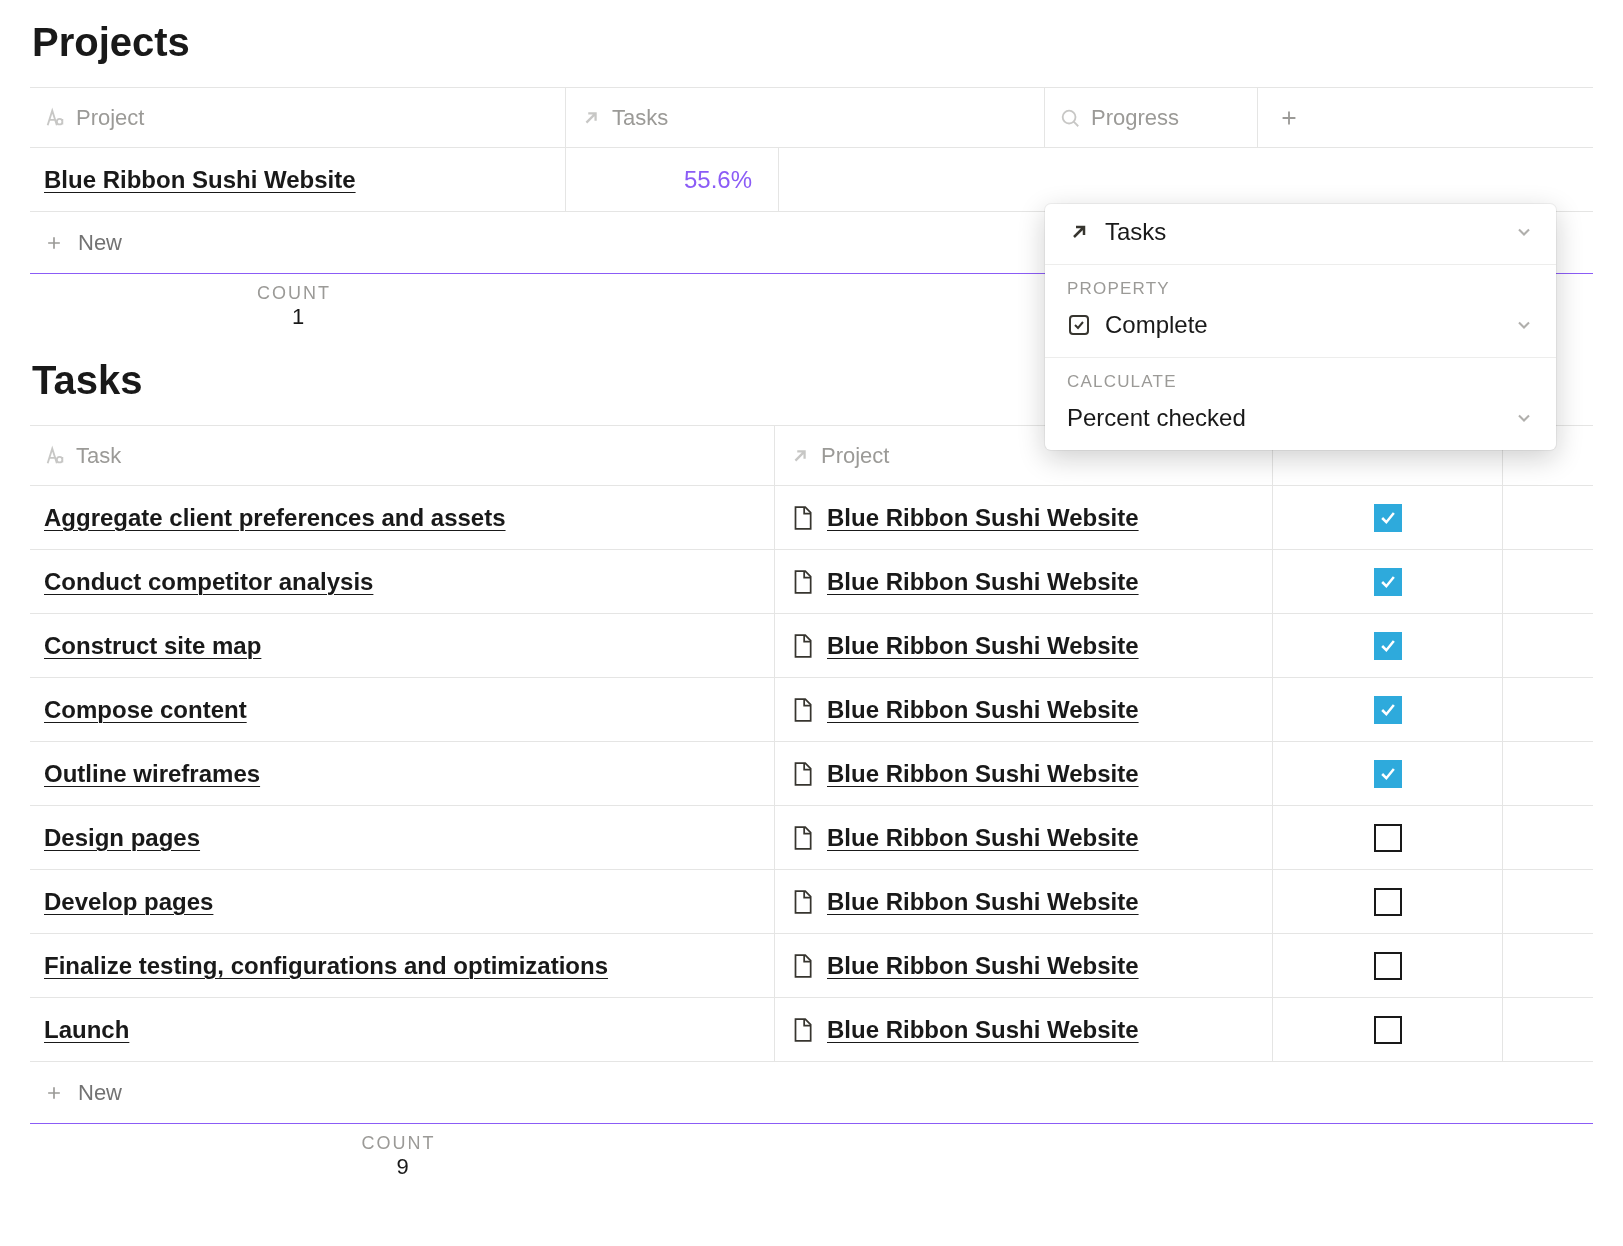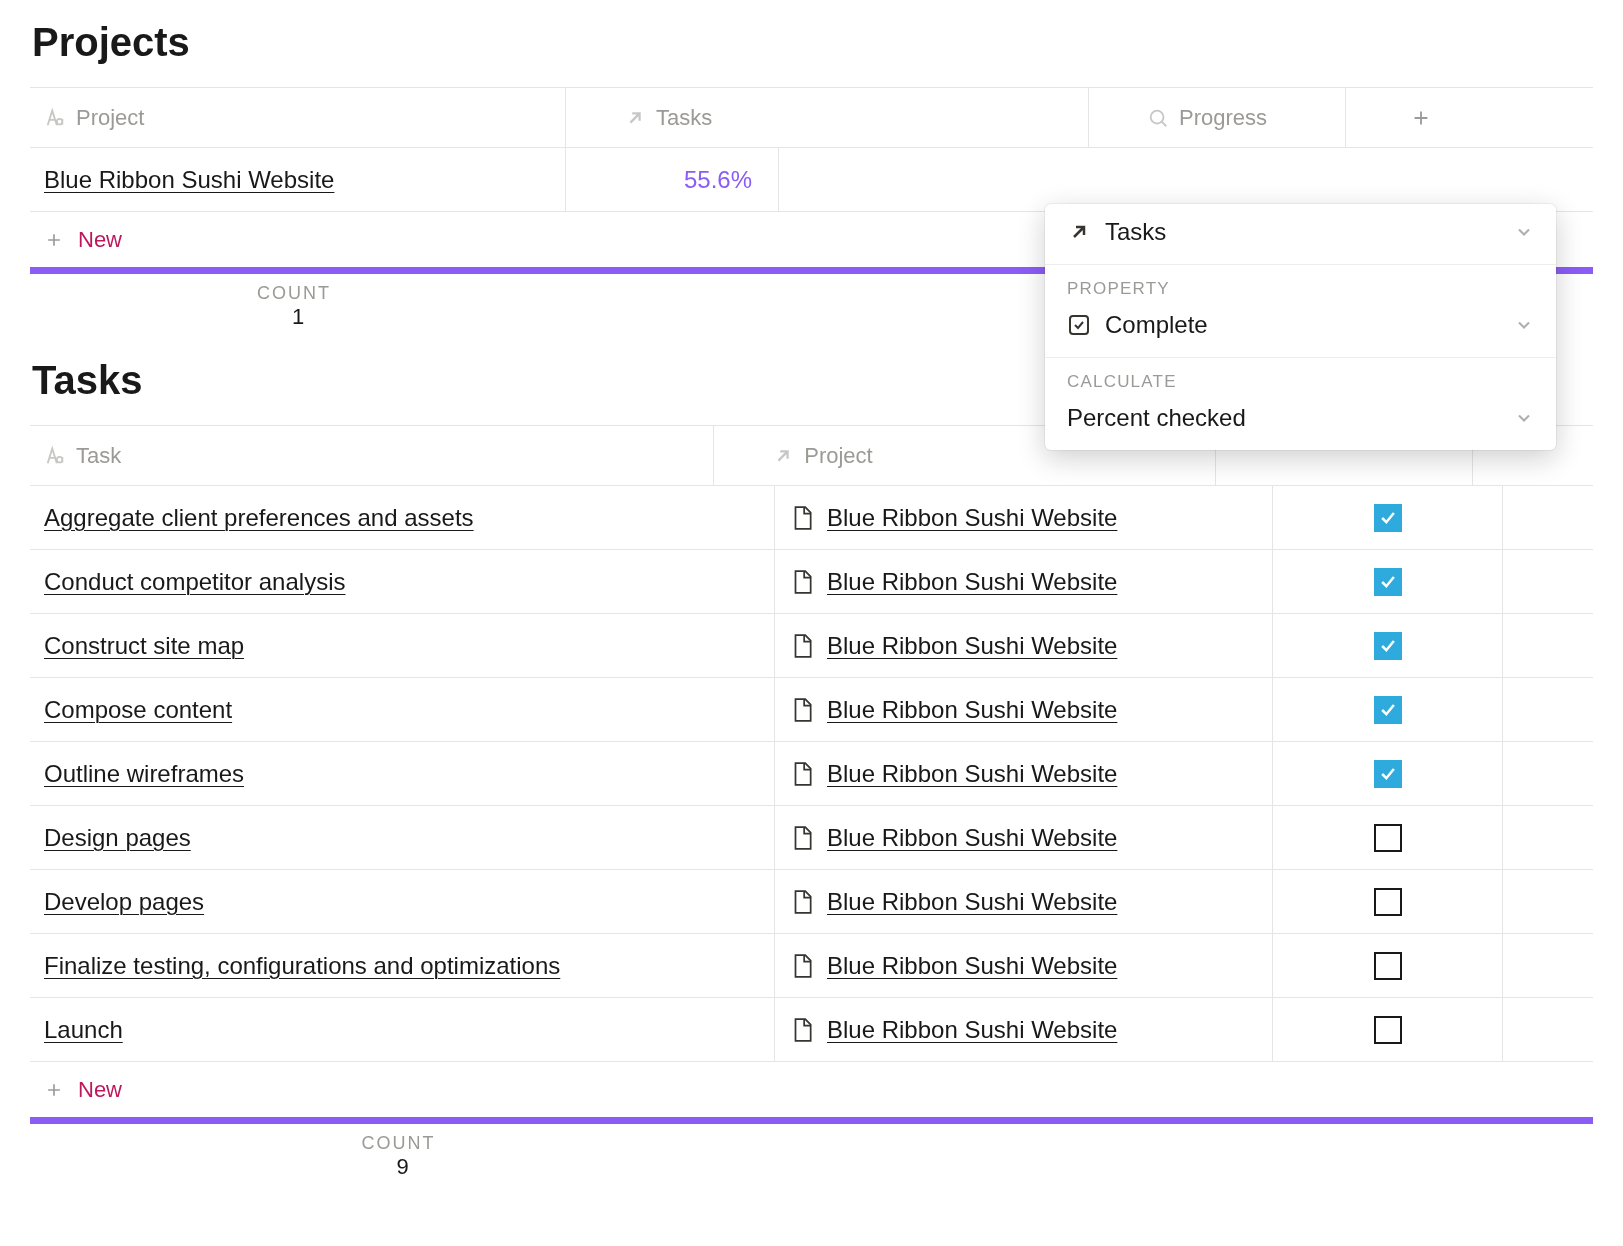--- a/index.html
+++ b/index.html
@@ -25,21 +25,20 @@
     border-top: 1px solid #e5e5e4;
   }
   .row {
     display: flex;
     align-items: stretch;
     border-bottom: 1px solid #e5e5e4;
     min-height: 64px;
   }
   .header-row {
     min-height: 60px;
-    gap: 44px;
   }
   .cell {
     display: flex;
     align-items: center;
     padding: 0 14px;
     border-right: 1px solid #e5e5e4;
     overflow: hidden;
     white-space: nowrap;
   }
   .cell:last-child { border-right: none; }
@@ -59,43 +58,43 @@
   .col-task-name { width: 745px; }
   .col-task-project { width: 498px; }
   .col-task-complete { width: 230px; justify-content: center; }
   .col-task-end { width: 80px; border-right: none; }
   .link {
     font-size: 24px;
     color: #191919;
     text-decoration: underline;
     text-decoration-thickness: 1px;
     text-underline-offset: 4px;
-    font-weight: 400;
+    font-weight: 700;
   }
   .prog-val {
     font-size: 24px;
     color: #8b5cf6;
   }
   .page-icon {
     display: inline-flex;
     margin-right: 12px;
     flex-shrink: 0;
   }
   .truncate {
     overflow: hidden;
     text-overflow: ellipsis;
     white-space: nowrap;
   }
   .new-row {
     display: flex;
     align-items: center;
     padding: 0 14px;
     min-height: 62px;
-    border-bottom: 7px solid #8b5cf6;
-    color: #be185d;
+    border-bottom: 1px solid #8b5cf6;
+    color: #737373;
     font-size: 22px;
     cursor: pointer;
   }
   .new-row .plus { margin-right: 14px; }
   .count-row {
     display: flex;
     justify-content: center;
     align-items: center;
     min-height: 64px;
     color: #191919;

